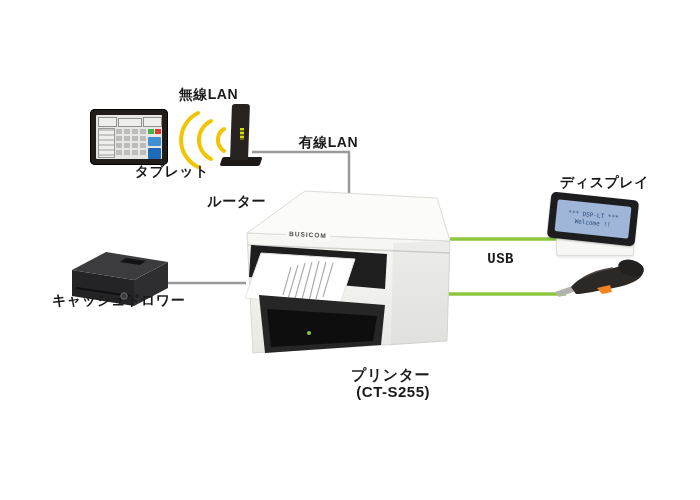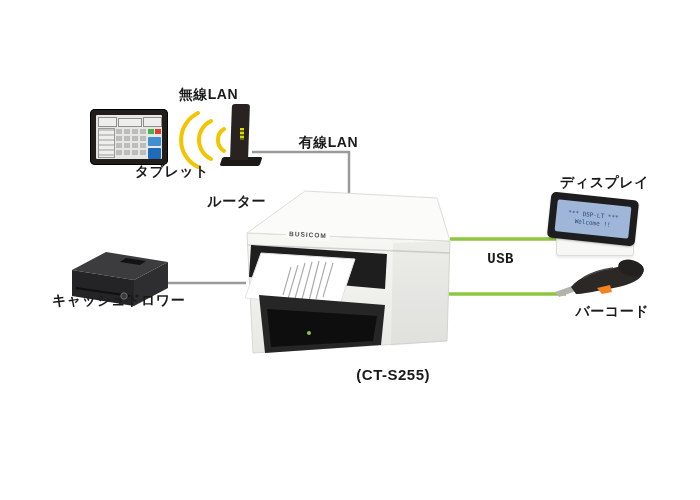--- a/index.html
+++ b/index.html
@@ -132,20 +132,21 @@
         <line x1="90" y1="80" x2="80" y2="114"></line>
       </g>
 
       <polygon points="16,112 142,122 138,162 22,170" fill="#262626"></polygon>
       <polygon points="24,126 134,133 130,158 28,164" fill="#0e0e0e"></polygon>
       <circle cx="66" cy="150" r="2" fill="#8fc63f"></circle>
     </svg>
   </div>
   <div id="busicom" class="abs">BUSICOM</div>
   <div class="lbl lbl2" style="left:300px;top:366px;width:130px;font-size:15px;">
+    <div>プリンター</div>
     <div>(CT-S255)</div>
   </div>
 
   <div class="lbl" style="left:466px;top:251px;width:48px;font-family:Liberation Mono, monospace;">USB</div>
 
   <div class="lbl" style="left:560px;top:174px;width:84px;">ディスプレイ</div>
   <div id="displayBase" class="abs"></div>
   <div id="displayScreen" class="abs">
     <div class="lcd">
       <div>*** DSP-LT ***</div>
@@ -156,16 +157,15 @@
   <div id="scanner" class="abs">
     <svg width="95" height="55" viewBox="0 0 95 55">
       <polygon points="2,40 22,33 26,38 6,45" fill="#b3b3ae"></polygon>
       <path d="M18,35 C26,25 42,19 56,17 C72,14 80,9 87,12 C93,15 91,24 84,28 C75,34 61,36 49,38 C39,40 29,42 23,42 Z" fill="#2b2826"></path>
       <ellipse cx="78" cy="16" rx="13" ry="8" transform="rotate(14 78 16)" fill="#232020"></ellipse>
       <polygon points="44,36 57,33 59,40 49,42" fill="#f58220"></polygon>
       <path d="M30,26 C40,20 52,17 60,16" stroke="#4a4643" stroke-width="1.5" fill="none"></path>
     </svg>
   </div>
   <div class="lbl lbl2" style="left:565px;top:303px;width:84px;">
-    <div>バーコード</div>
   </div>
 
 </div>
 
 </body></html>

